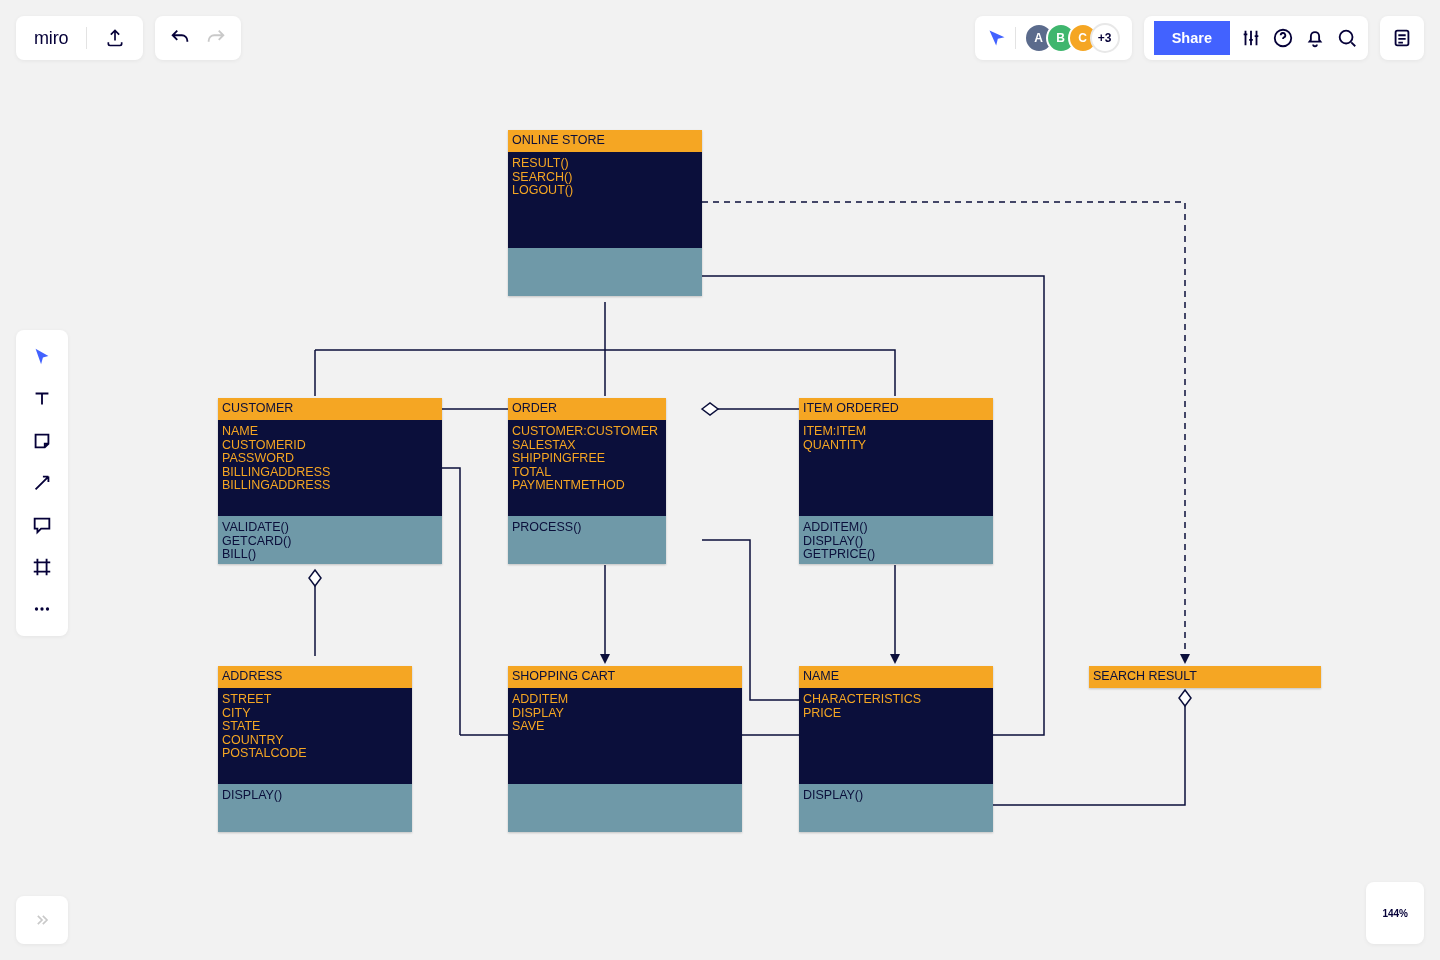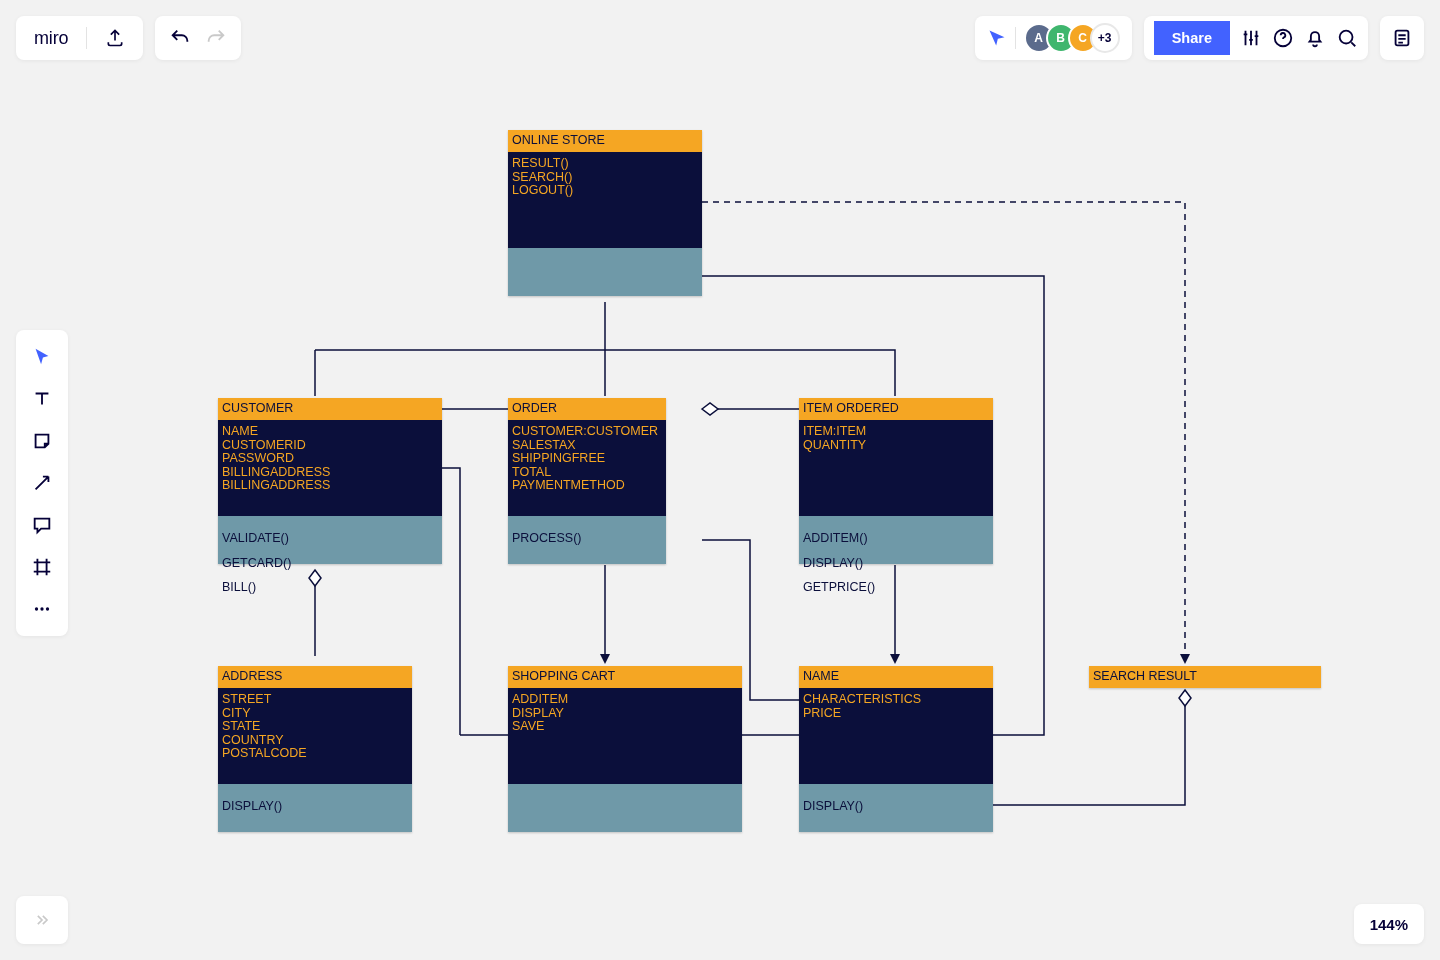--- a/index.html
+++ b/index.html
@@ -34,30 +34,30 @@
 
 .toolbar{position:absolute;left:16px;top:330px;width:52px;padding:16px 0;display:flex;flex-direction:column;align-items:center;gap:20px}
 .tool{width:22px;height:22px;color:#050038;cursor:pointer}
 .tool.active{color:#4262ff}
 
 
 .bl{position:absolute;left:16px;bottom:16px;width:52px;height:48px;justify-content:center}
 .bl svg{width:20px;height:20px;color:#c9c9c9}
 
 
-.zoom{position:absolute;right:16px;bottom:16px;height:40px;padding:0 16px;font-weight:600;font-size:15px;color:#050038}
+.zoom{position:absolute;right:16px;bottom:16px;height:62px;padding:0 16px;font-weight:600;font-size:10px;color:#050038}
 
 
 .canvas{position:absolute;left:0;top:0;width:1440px;height:960px;pointer-events:none}
 .uml{position:absolute;font-family:ui-monospace,SFMono-Regular,Menlo,Consolas,monospace;font-size:12.5px;line-height:1;box-shadow:0 1px 2px rgba(0,0,0,.2)}
 .uml-title{background:#f5a623;color:#0b0f3b;padding:4px;font-weight:400;height:22px}
 .uml-body{background:#0b0f3b;color:#f5a623;padding:4px;height:96px}
 .uml-body span{display:block;margin:1px 0}
 .uml-foot{background:#6f99a8;color:#0b0f3b;padding:4px;height:48px}
-.uml-foot span{display:block;margin:12px 0}
+.uml-foot span{display:block;margin:1px 0}
 
 svg.conn{position:absolute;left:0;top:0;width:1440px;height:960px;pointer-events:none}
 .solid{stroke:#0b0f3b;stroke-width:1.5;fill:none}
 .dashed{stroke:#0b0f3b;stroke-width:1.5;fill:none;stroke-dasharray:6 5}
 .arrow{fill:#0b0f3b}
 .diamond{fill:#fff;stroke:#0b0f3b;stroke-width:1.5}
 </style>
 </head>
 <body>
 

